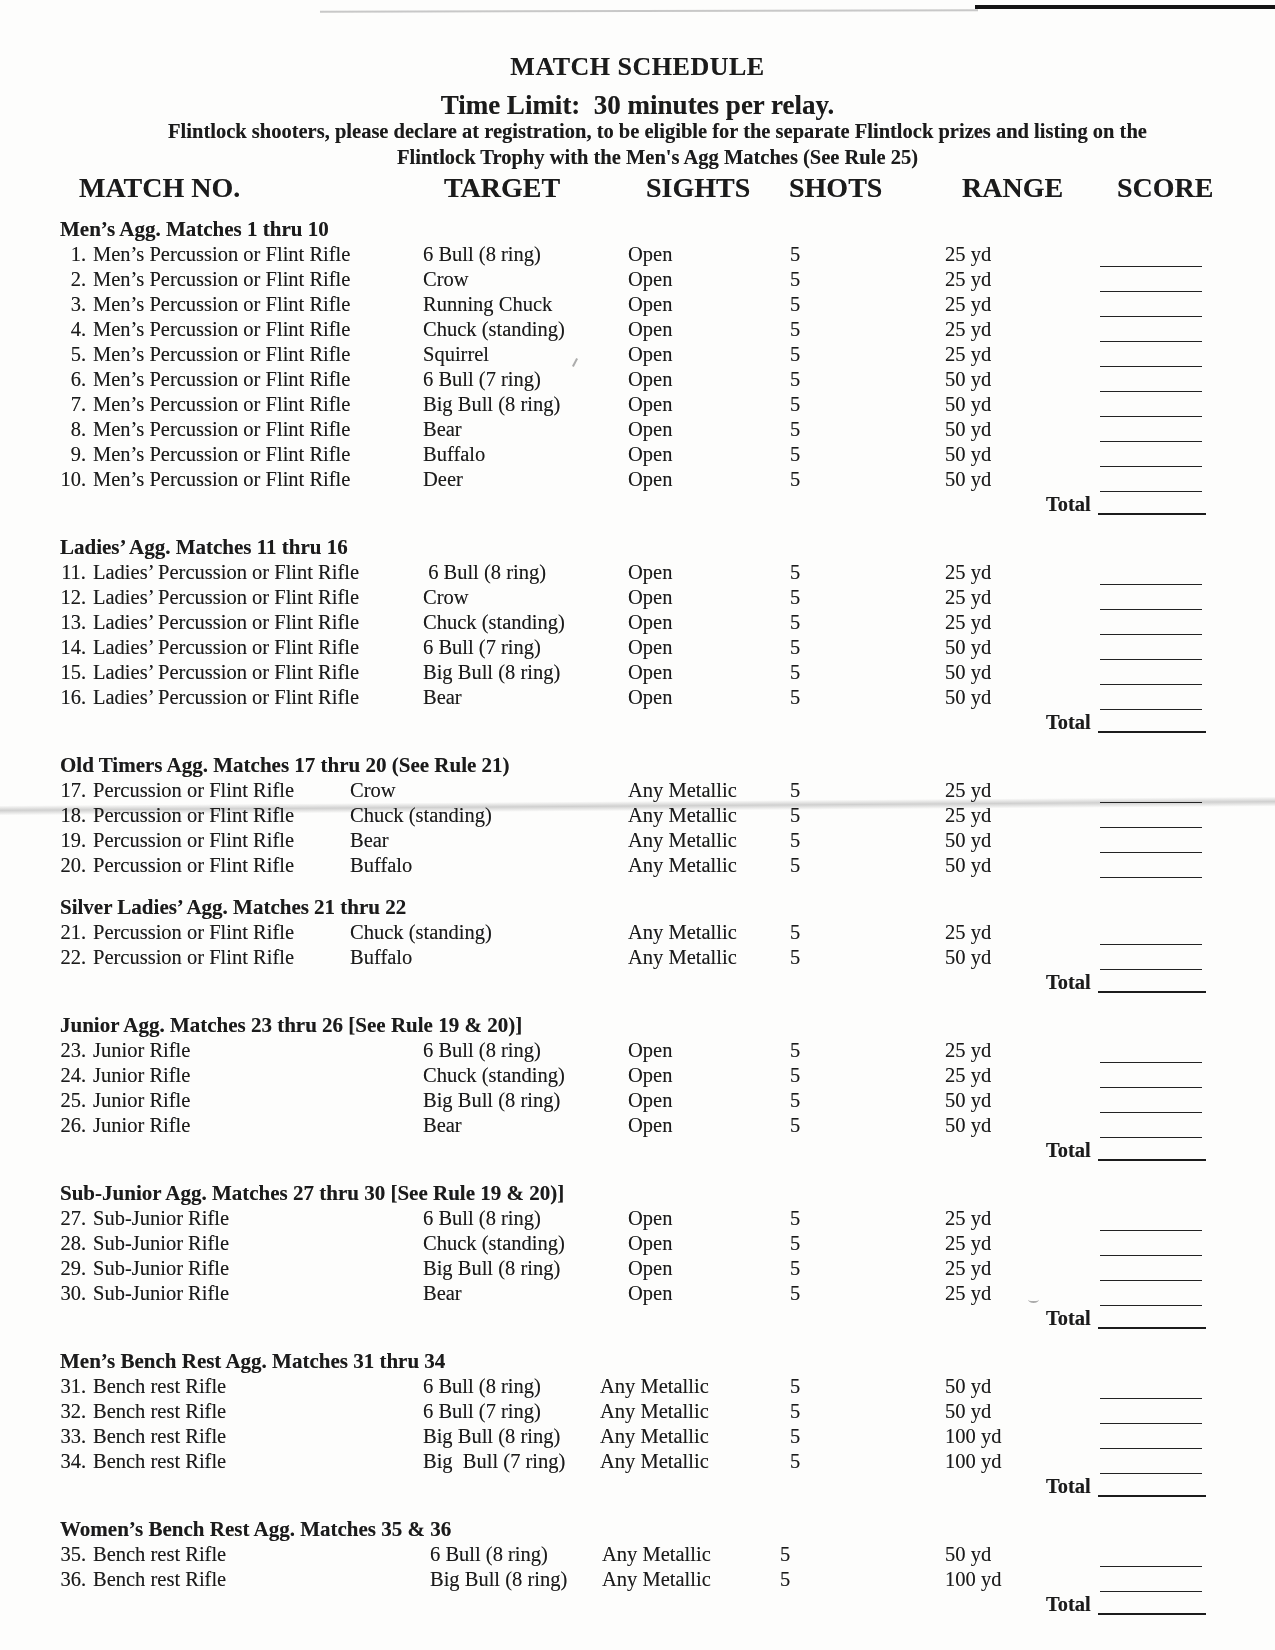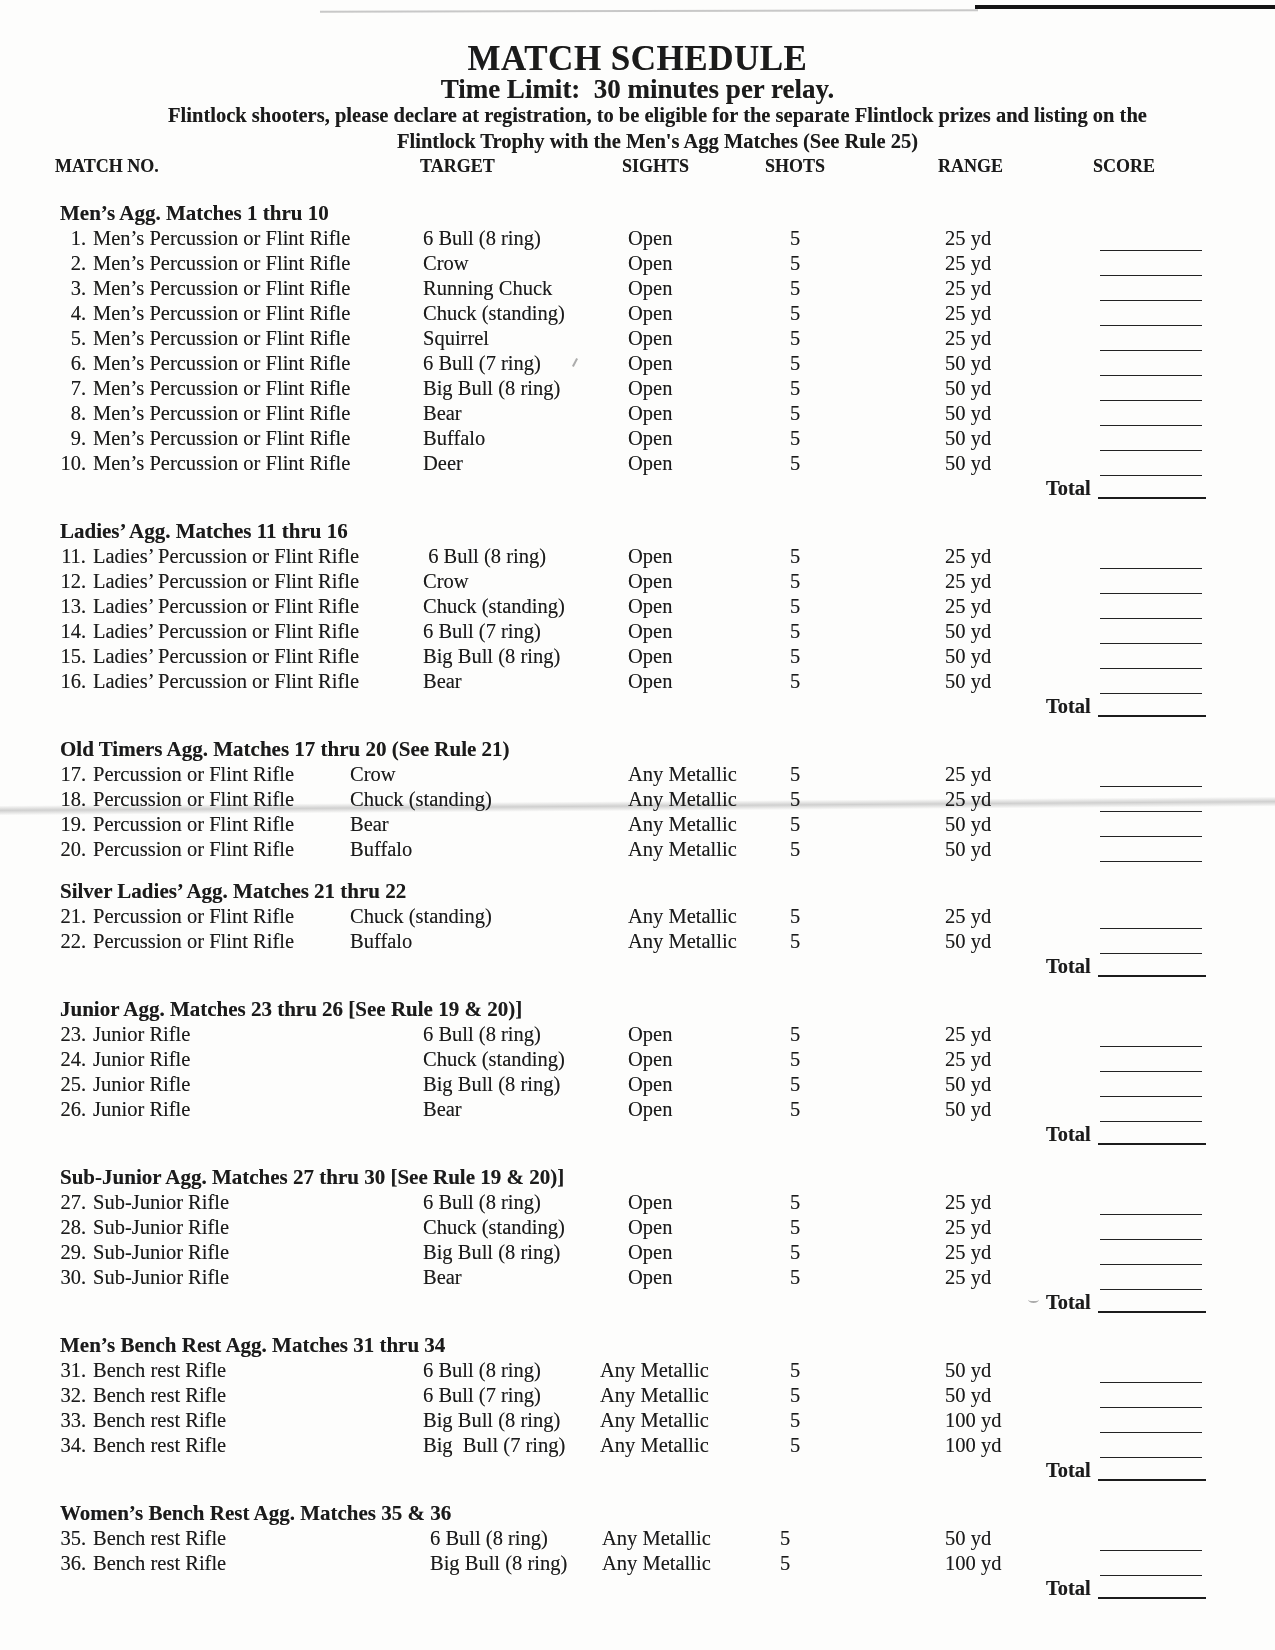--- a/index.html
+++ b/index.html
@@ -3,25 +3,25 @@
 <meta charset="utf-8">
 <style>
   html,body{margin:0;padding:0;background:#ffffff;}
   .page{
     position:relative;width:1275px;height:1650px;background:#fdfdfc;overflow:hidden;
     font-family:"Liberation Serif","DejaVu Serif",serif;color:#1b1b1b;
     text-shadow:0 0 .5px rgba(30,30,30,.45);
   }
   
   .doc-header{padding-top:42px;text-align:center;}
-  .title{margin:0;font-size:35px;font-weight:bold;letter-spacing:.5px;line-height:34px;}
+  .title{margin:8px;font-size:26px;font-weight:bold;letter-spacing:.5px;line-height:34px;}
   .subtitle{font-size:27px;font-weight:bold;line-height:26px;white-space:pre;}
   .note{font-size:20.5px;font-weight:bold;line-height:26px;white-space:pre;padding-left:40px;}
   
-  .col-heads{position:relative;height:28px;font-weight:bold;font-size:18px;margin-top:2px;}
+  .col-heads{position:relative;height:28px;font-weight:bold;font-size:28px;margin-top:2px;margin-left:24px;}
   .col-heads span{position:absolute;top:0;white-space:pre;}
   .ch-match{left:55px;}
   .ch-target{left:420px;}
   .ch-sights{left:622px;}
   .ch-shots{left:765px;}
   .ch-range{left:938px;}
   .ch-score{left:1093px;}
   
   section{margin-top:17px;}
   .sec-heading{margin:0 0 0 60px;font-size:21px;font-weight:bold;line-height:25px;white-space:pre;}

